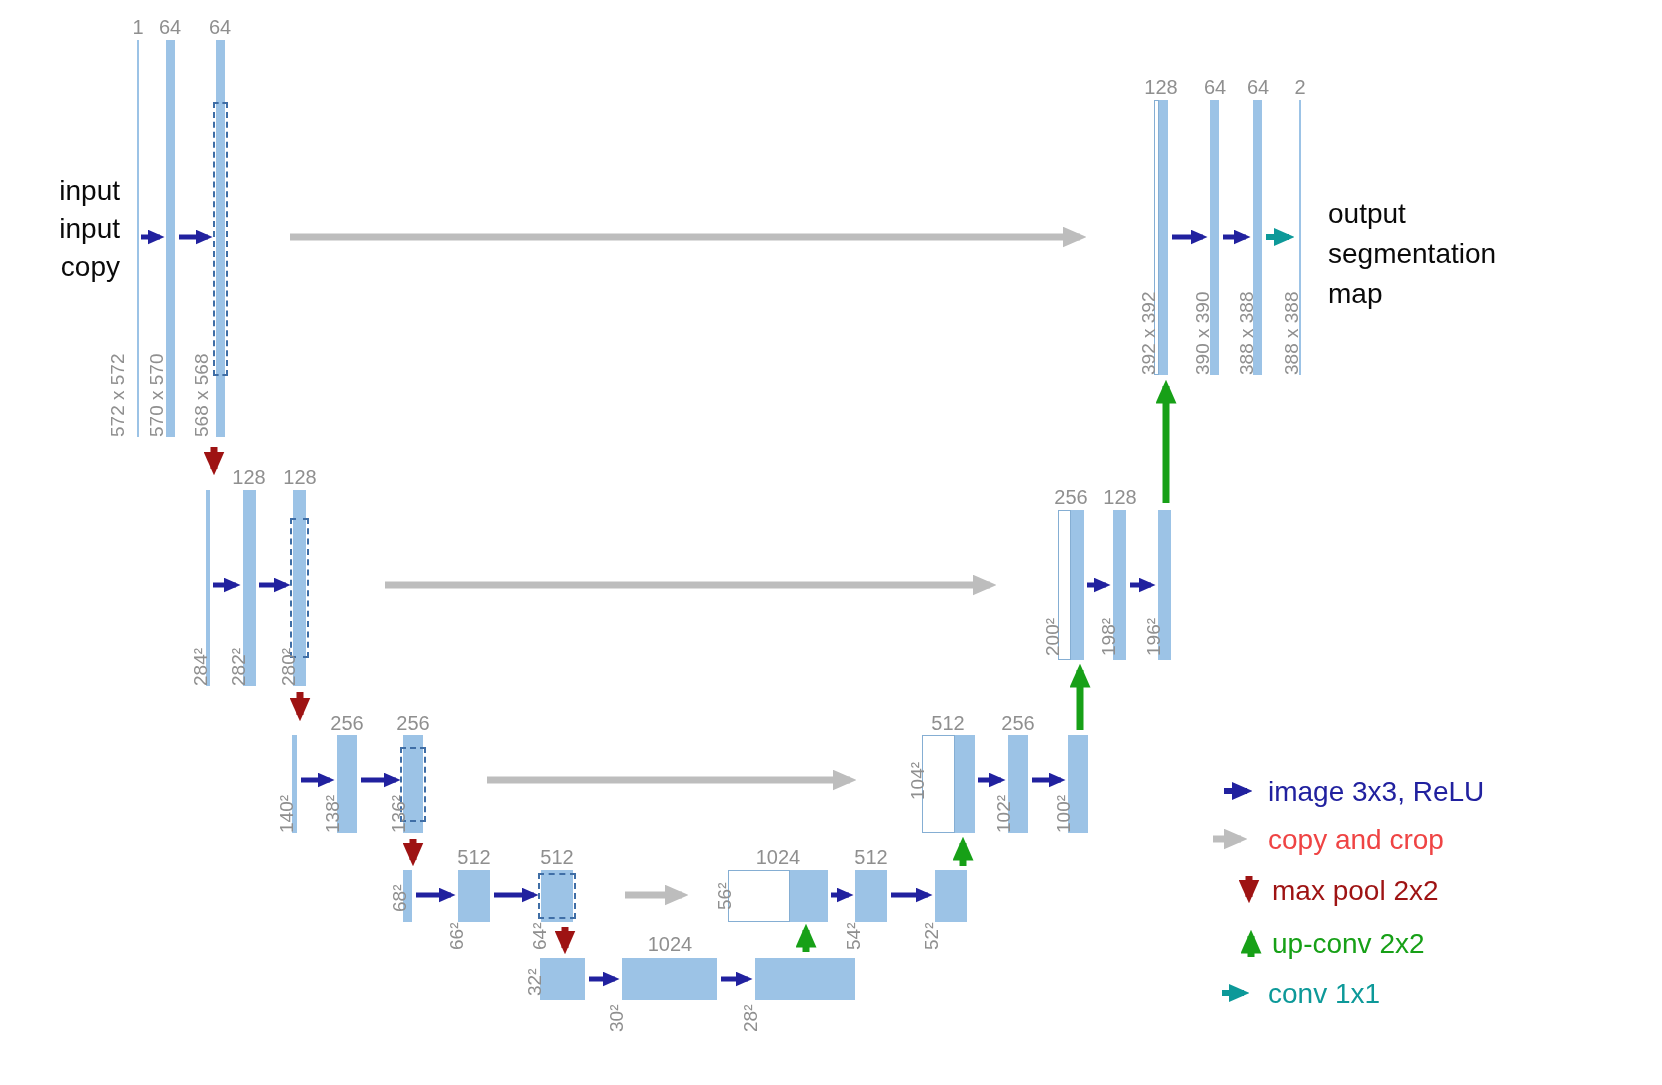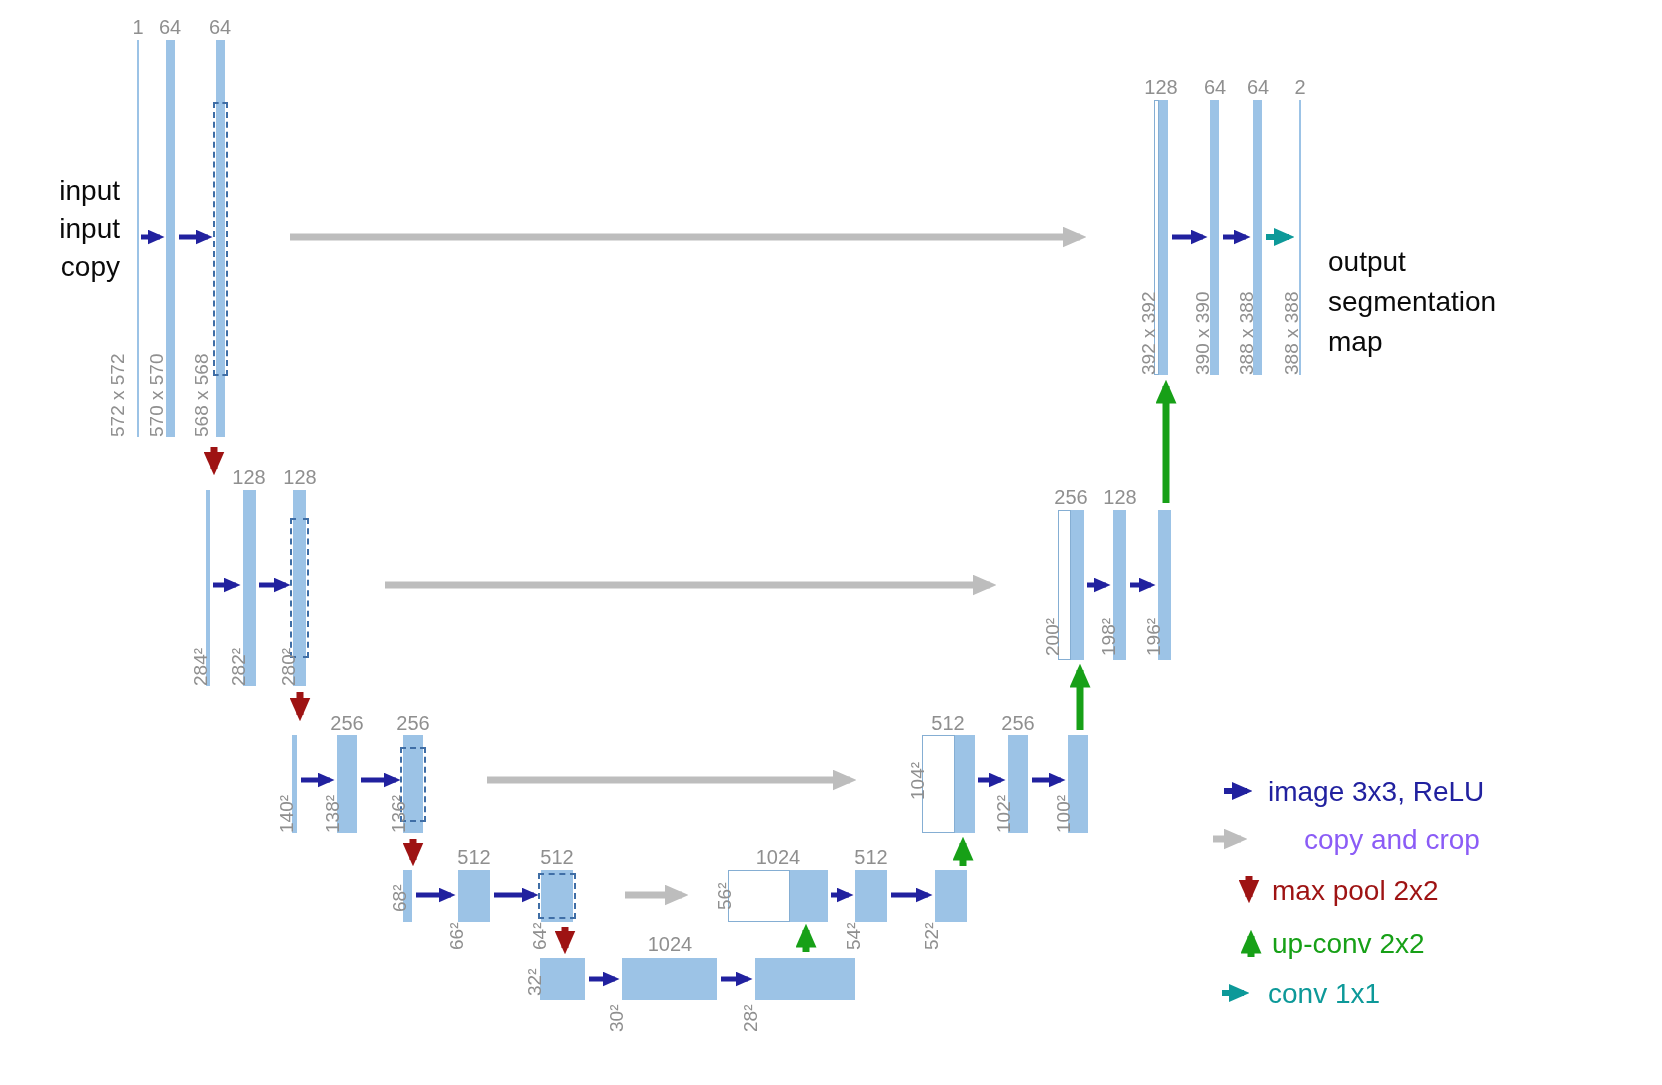--- a/index.html
+++ b/index.html
@@ -10,25 +10,25 @@
 
   .bar  { position:absolute; background:var(--feature-fill,#9cc3e6); }
   .wbox { position:absolute; background:#ffffff; border:1px solid var(--feature-border,#85aed3); }
   .crop { position:absolute; border:2px dashed var(--crop-border,#3f6ea6); background:transparent; }
 
   .ch   { position:absolute; color:var(--dim-label,#8f8f8f); font-size:20px; text-align:center; white-space:nowrap; }
   .dim  { position:absolute; color:var(--dim-label,#8f8f8f); font-size:19px; line-height:21px; white-space:nowrap;
           transform:rotate(-90deg); transform-origin:0 0; }
   .io   { position:absolute; font-size:28px; line-height:38px; color:#0a0a0a; }
   .io-right { text-align:right; }
-  .io-out   { line-height:40px;margin-top:48px; }
+  .io-out   { line-height:40px; }
 
   .lg { position:absolute; font-size:28px; white-space:nowrap; }
   .lg-conv { color:var(--conv-arrow,#21219f); }
-  .lg-copy { color:#8b5cf6;margin-left:36px; }
+  .lg-copy { color:#ef4444; }
   .lg-pool { color:var(--pool-arrow,#9e1313); }
   .lg-up   { color:var(--upconv-arrow,#17a017); }
   .lg-1x1  { color:var(--conv1x1-arrow,#0d9999); }
 
   .arrows { position:absolute; left:0; top:0; pointer-events:none; }
 </style>
 </head>
 <body>
 
 <div id="canvas">

